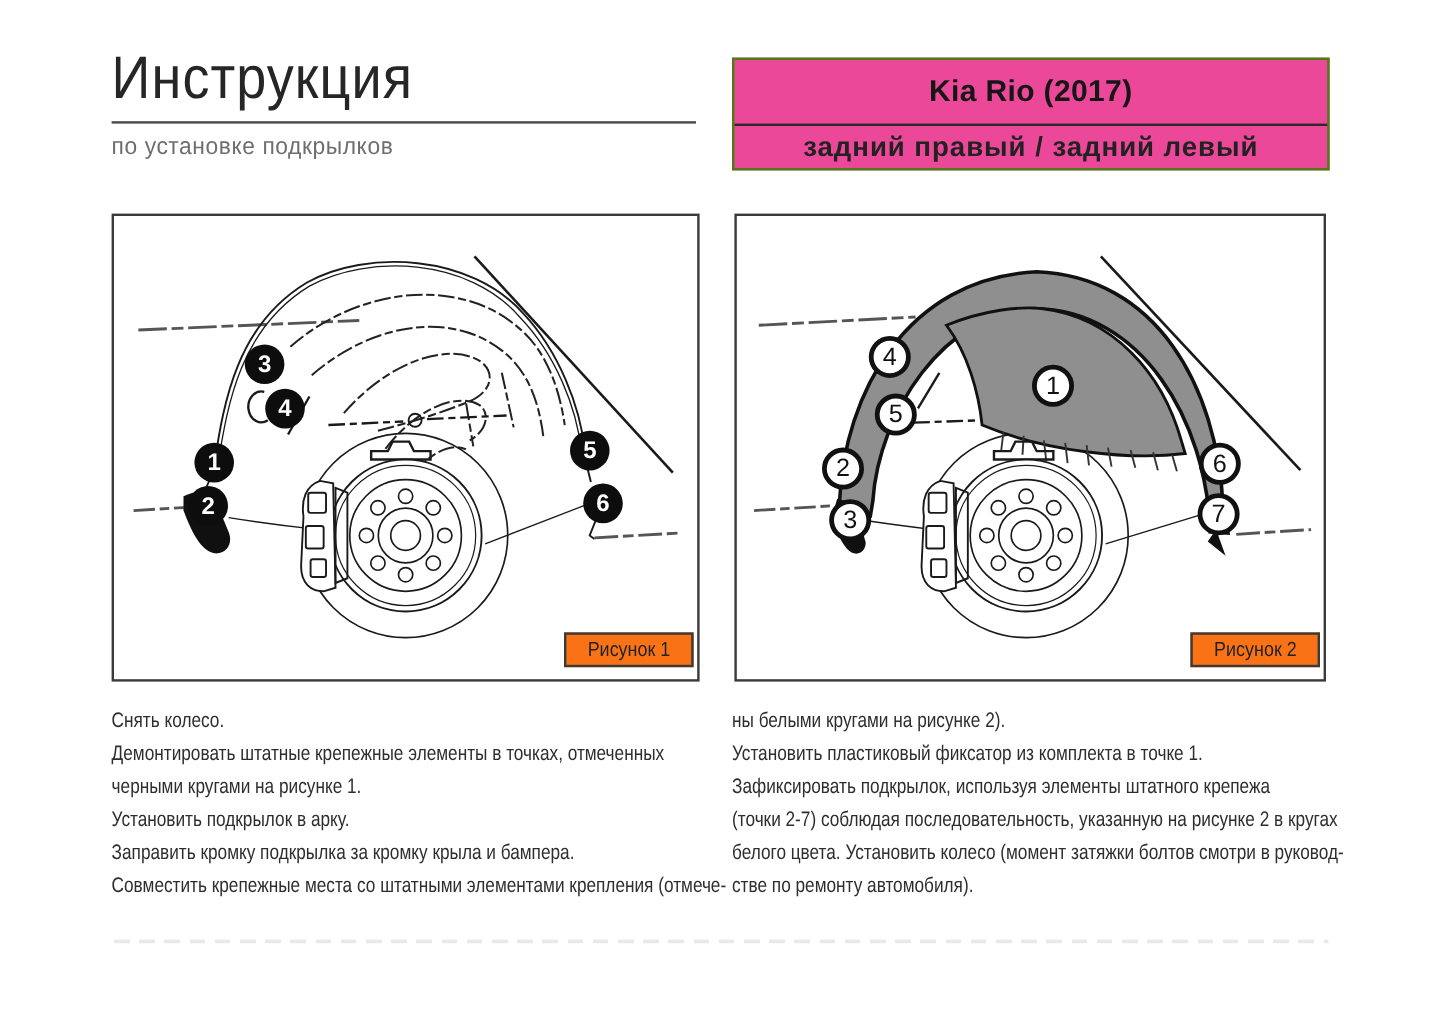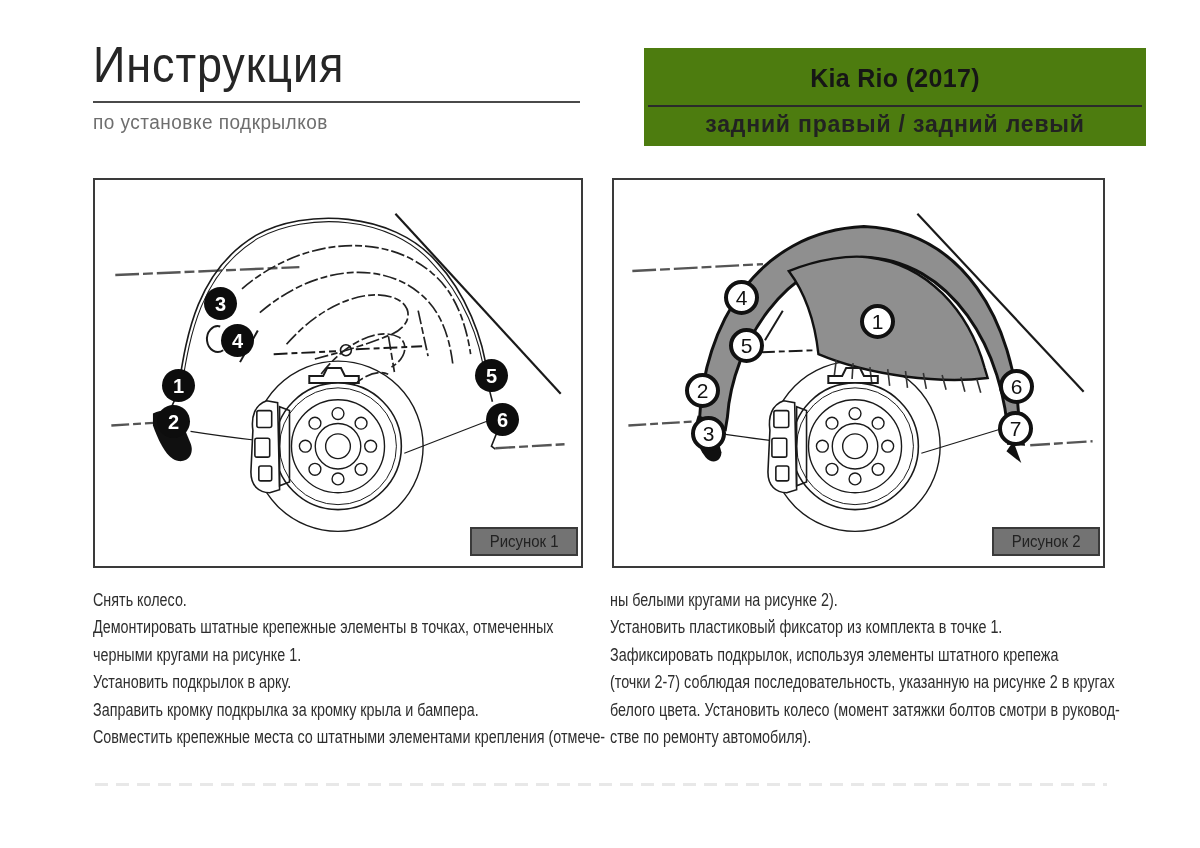--- a/index.html
+++ b/index.html
@@ -7,31 +7,31 @@
     width:1200px;height:848px;background:#ffffff;position:relative;
     font-family:"Liberation Sans",sans-serif;color:#222;overflow:hidden;
   }
   .abs{position:absolute;}
   
   #page-title{left:93px;top:36px;font-size:50px;font-weight:400;color:#262626;
     transform:scaleX(.9);transform-origin:0 0;letter-spacing:1px;white-space:nowrap;}
   #title-underline{left:93px;top:101px;width:487px;height:2px;background:#4a4a4a;}
   #page-subtitle{left:93px;top:111px;font-size:20px;color:var(--subtitle-gray,#6e6e6e);
     transform:scaleX(.95);transform-origin:0 0;letter-spacing:.5px;white-space:nowrap;}
-  #model-box{left:610px;top:48px;width:494px;border:4px solid #4d7c0f;background:#4d7c0f;margin-left:34px;}
+  #model-box{left:610px;top:48px;width:494px;border:2px solid #4d7c0f;background:#ec4899;}
   .model-row{height:53px;display:flex;align-items:center;justify-content:center;
     font-size:25px;font-weight:700;color:#161616;border-bottom:2px solid #2b2b2b;letter-spacing:.3px;}
   .variant-row{height:35px;display:flex;align-items:center;justify-content:center;
     font-size:23px;color:#222;letter-spacing:.8px;font-weight:bold;}
   
   .figure{position:absolute;top:178px;height:386px;border:2px solid #3a3a3a;background:#fff;}
   #figure-1{left:93px;width:486px;}
   #figure-2{left:612px;width:489px;}
   .caption-box{position:absolute;right:3px;bottom:10px;width:104px;height:25px;
-    border:2px solid #3a3a3a;background:#737373;display:flex;align-items:center;justify-content:center;}
+    border:2px solid #3a3a3a;background:#f97316;display:flex;align-items:center;justify-content:center;}
   .caption-box span{font-size:17px;color:#222;transform:scaleX(.88);white-space:nowrap;}
   
   .marker{position:absolute;border-radius:50%;display:flex;align-items:center;
     justify-content:center;line-height:1;}
   .m-black{width:33px;height:33px;background:#0d0d0d;color:#fff;font-weight:700;font-size:20px;}
   .m-white{width:27px;height:27px;background:#fff;color:#111;border:4px solid #111;
     font-weight:400;font-size:21px;}
   
   .col{position:absolute;top:587px;width:612px;font-size:17.5px;line-height:27.4px;
     color:#2e2e2e;transform:scaleX(.82);transform-origin:0 0;letter-spacing:0;}

